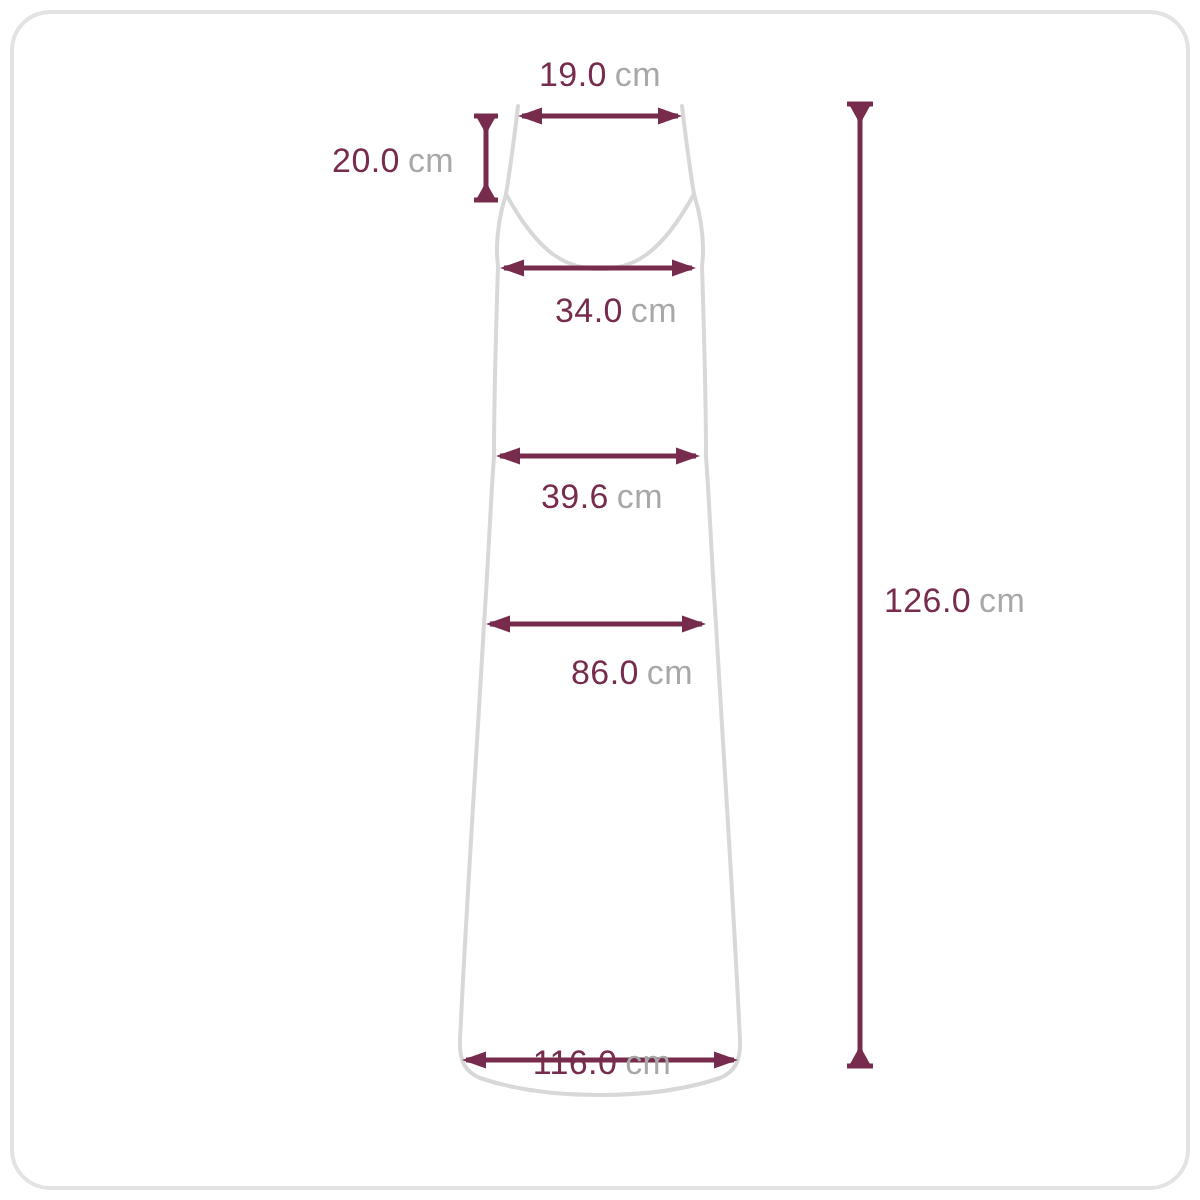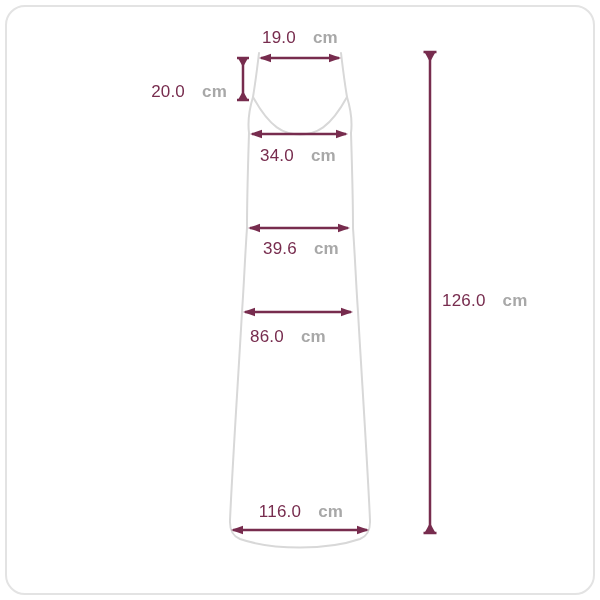--- a/index.html
+++ b/index.html
@@ -41,24 +41,24 @@
   }
   .dim-arrow { fill: var(--dim-color); stroke: none; }
 
   .label {
     position: absolute;
     white-space: nowrap;
     font-size: 17px;
     letter-spacing: 0.2px;
     display: flex;
     align-items: baseline;
-    gap: 17px;
+    gap: 4px;
   }
   .label .val { color: var(--dim-color); }
-  .label .unit { color: var(--unit-color); font-weight: bold; }
+  .label .unit { color: var(--unit-color); }
   .center { transform: translate(-50%, -50%); }
   .vcenter { transform: translateY(-50%); }
 </style>
 </head>
 <body>
 
 <div class="frame"></div>
 
 <svg class="diagram" width="600" height="600" viewBox="0 0 600 600">
 
@@ -125,41 +125,41 @@
     <line class="dim-cap" x1="423.5" y1="533" x2="436.5" y2="533"></line>
     <polygon class="dim-arrow" points="425,532 435,532 430,523"></polygon>
   </g>
 </svg>
 
 <div class="label center" style="left:300px; top:38px">
   <span class="val">19.0</span>
   <span class="unit">cm</span>
 </div>
 
-<div class="label vcenter" style="right:373px; top:92px">
+<div class="label vcenter" style="right:373px; top:81px">
   <span class="val">20.0</span>
   <span class="unit">cm</span>
 </div>
 
-<div class="label center" style="left:298px; top:156px">
+<div class="label center" style="left:308px; top:156px">
   <span class="val">34.0</span>
   <span class="unit">cm</span>
 </div>
 
 <div class="label center" style="left:301px; top:249px">
   <span class="val">39.6</span>
   <span class="unit">cm</span>
 </div>
 
-<div class="label center" style="left:288px; top:337px">
+<div class="label center" style="left:316px; top:337px">
   <span class="val">86.0</span>
   <span class="unit">cm</span>
 </div>
 
-<div class="label center" style="left:301px; top:512px">
+<div class="label center" style="left:301px; top:532px">
   <span class="val">116.0</span>
   <span class="unit">cm</span>
 </div>
 
 <div class="label vcenter" style="left:442px; top:301px">
   <span class="val">126.0</span>
   <span class="unit">cm</span>
 </div>
 
 </body></html>

